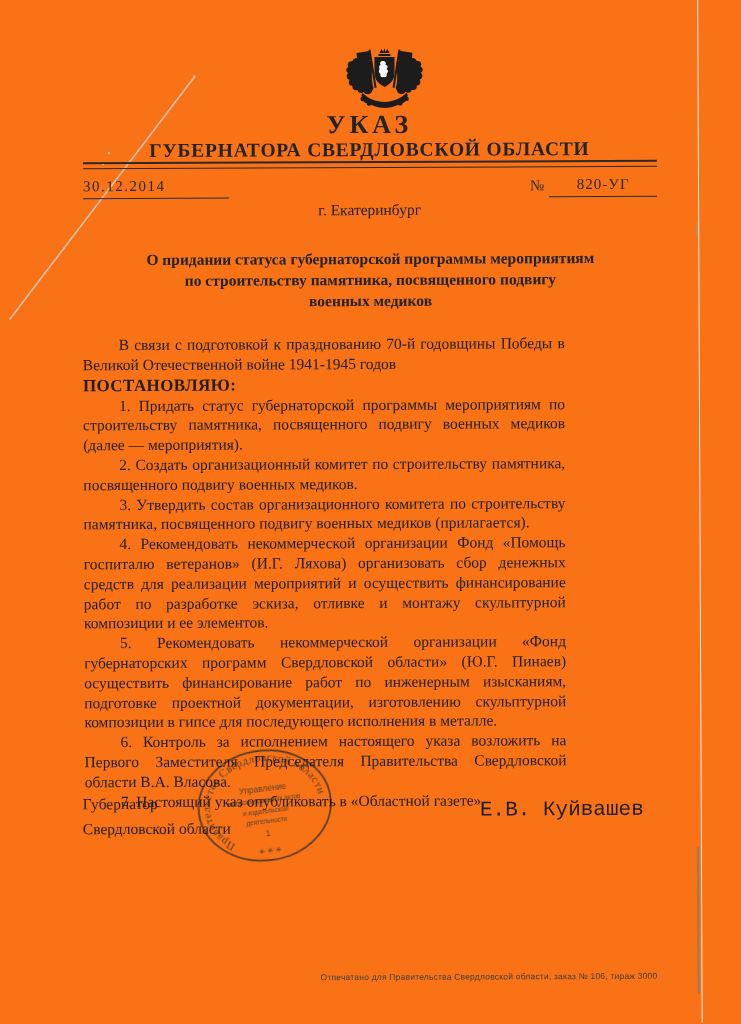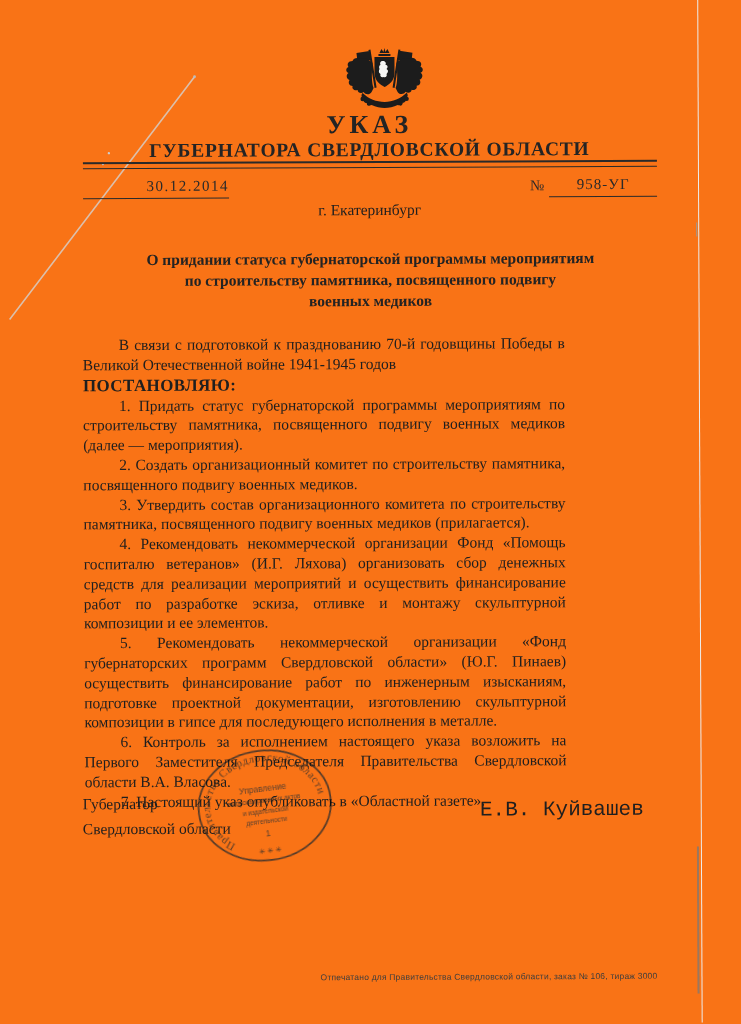--- a/index.html
+++ b/index.html
@@ -31,21 +31,21 @@
   .authority{
     position:absolute;left:0;top:139px;width:741px;
     text-align:center;font-weight:bold;font-size:19.5px;letter-spacing:.8px;color:#242424;
   }
   .double-rule{
     position:absolute;left:84px;top:161px;width:574px;height:4px;
     border-top:2.5px solid #2a2a2a;border-bottom:1.5px solid #2a2a2a;
   }
   .date-block{
     position:absolute;left:84px;top:177px;width:146px;
-    text-align:right;font-size:15px;letter-spacing:1.5px;
+    text-align:left;font-size:15px;letter-spacing:1.5px;
     padding-bottom:3px;border-bottom:1.4px solid #2b2b2b;color:#2a2a2a;
   }
   .number-block{
     position:absolute;left:531px;top:177px;width:127px;
     display:flex;align-items:flex-end;gap:5px;font-size:15px;color:#2a2a2a;
   }
   .number-label{padding-bottom:3px;}
   .number-value{
     flex:1;text-align:center;letter-spacing:1px;
     padding-bottom:3px;border-bottom:1.4px solid #2b2b2b;
@@ -129,21 +129,21 @@
       </g>
     </svg>
 
     <div class="doc-type">УКАЗ</div>
     <div class="authority">ГУБЕРНАТОРА СВЕРДЛОВСКОЙ ОБЛАСТИ</div>
     <div class="double-rule"></div>
 
     <div class="date-block">30.12.2014</div>
     <div class="number-block">
       <span class="number-label">№</span>
-      <span class="number-value">958-УГ</span>
+      <span class="number-value">820-УГ</span>
     </div>
     <div class="city">г. Екатеринбург</div>
 
     <div class="subject">О придании статуса губернаторской программы мероприятиям
 по строительству памятника, посвященного подвигу
 военных медиков</div>
 
     <div class="body-text">
       <p>В связи с подготовкой к празднованию 70-й годовщины Победы в Великой Отечественной войне 1941-1945 годов</p>
       <p class="resolve">ПОСТАНОВЛЯЮ:</p>

